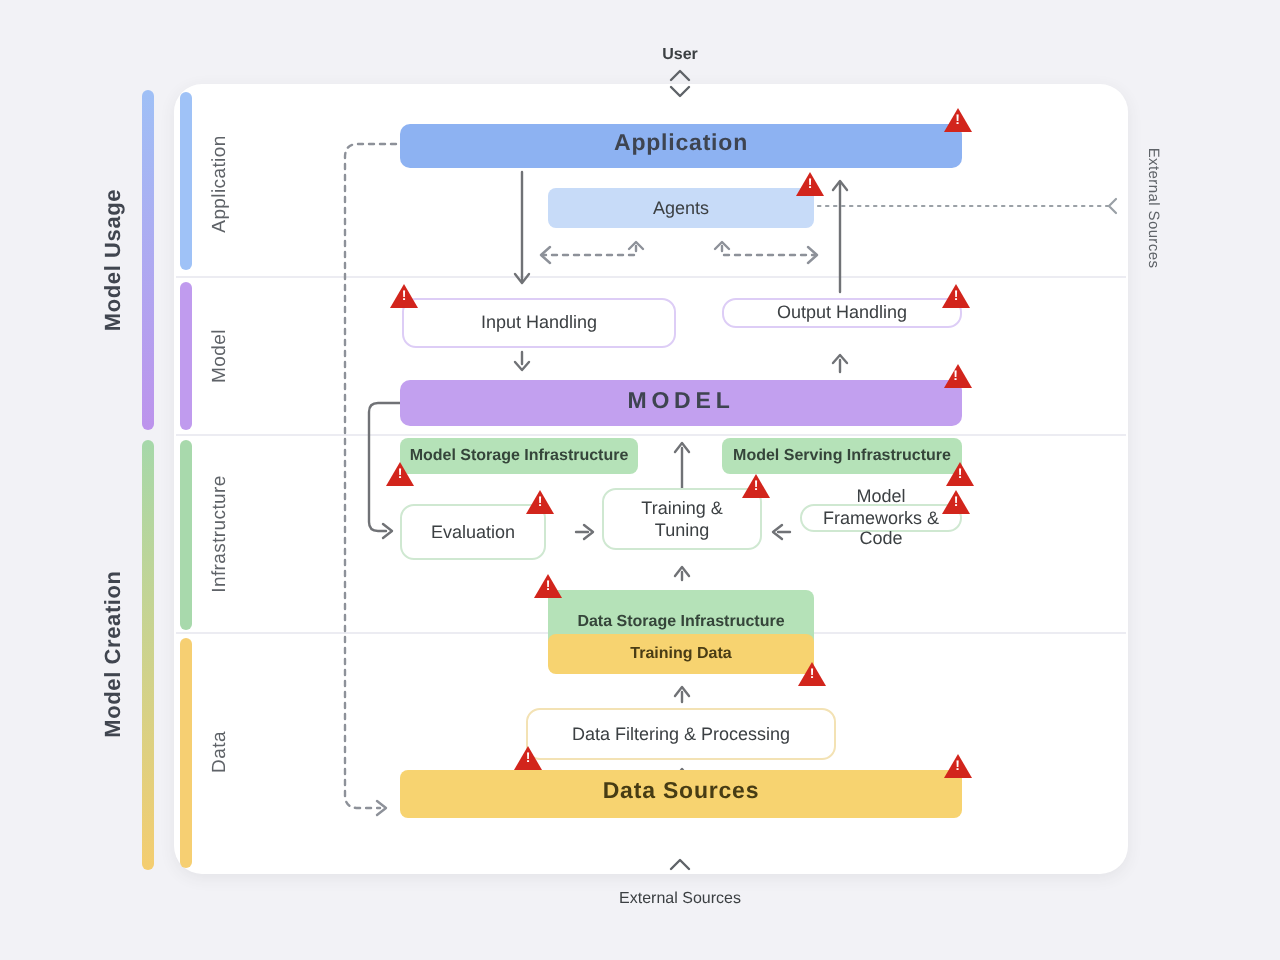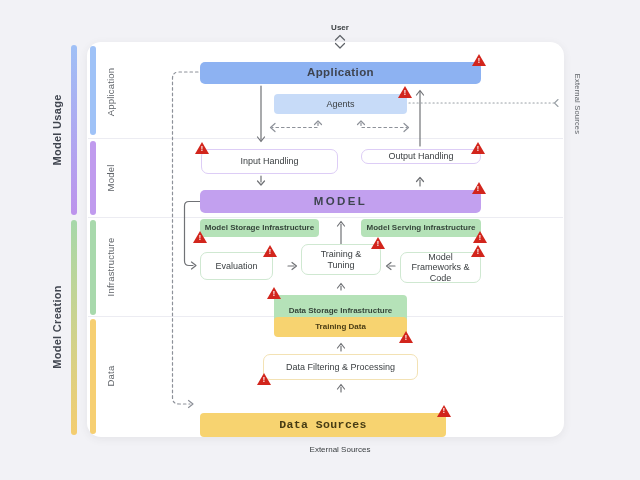--- a/index.html
+++ b/index.html
@@ -169,38 +169,38 @@
   <div class="node outline-green t-sm" style="left:200px;top:252px;width:73px;height:28px;">
     <span>Evaluation</span>
     <span class="warn w-tr"></span>
   </div>
 
   <div class="node outline-green t-sm" style="left:301px;top:244px;width:80px;height:31px;padding:0 6px;">
     <span>Training &amp; Tuning</span>
     <span class="warn w-tr"></span>
   </div>
 
-  <div class="node outline-green t-sm" style="left:400px;top:252px;width:81px;height:31px;padding:0 2px;">
+  <div class="node outline-green t-sm" style="left:400px;top:252px;width:81px;height:14px;padding:0 2px;">
     <span>Model Frameworks &amp; Code</span>
     <span class="warn w-tr"></span>
   </div>
 
   <div class="node fill-green t-xs" style="left:274px;top:295px;width:133px;height:32px;">
     <span>Data Storage Infrastructure</span>
     <span class="warn w-tl"></span>
   </div>
 
   <div class="node fill-yellow t-xs" style="left:274px;top:317px;width:133px;height:20px;color:#4a3d15;">
     <span>Training Data</span>
     <span class="warn w-br"></span>
   </div>
 
   <div class="node outline-yellow t-sm" style="left:263px;top:354px;width:155px;height:26px;">
     <span>Data Filtering &amp; Processing</span>
     <span class="warn w-bl"></span>
   </div>
 
-  <div class="node fill-yellow t-lg" style="left:200px;top:413px;width:246px;height:24px;color:#473c14;font-family:Liberation Mono, monospace;">
+  <div class="node fill-yellow t-lg" style="left:200px;top:385px;width:281px;height:24px;color:#473c14;">
     <span>Data Sources</span>
     <span class="warn w-tr"></span>
   </div>
 
 </div>
 
 </body></html>

